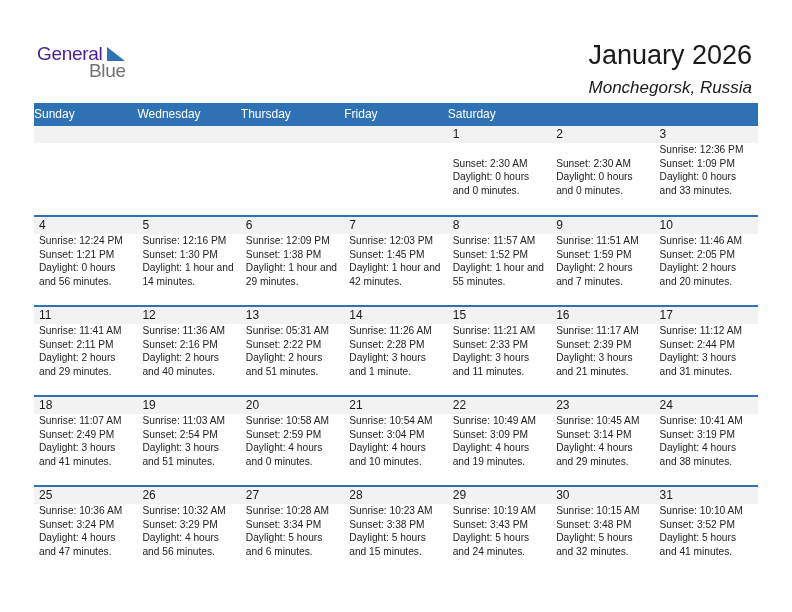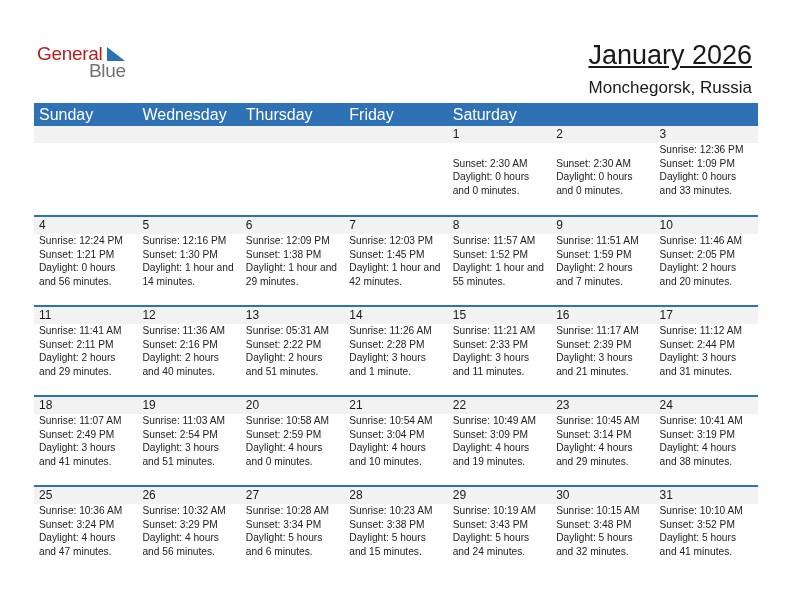--- a/index.html
+++ b/index.html
@@ -1,30 +1,30 @@
 <!DOCTYPE html>
 <html><head>
 <meta charset="utf-8">
 <style>
   * { margin: 0; padding: 0; box-sizing: border-box; }
   html, body { width: 792px; height: 612px; background: #ffffff; overflow: hidden; }
   body { font-family: "Liberation Sans", sans-serif; color: #222; position: relative; }
 
   .logo { position: absolute; left: 37px; top: 43px; width: 100px; height: 40px; }
-  .logo-general { position: absolute; left: 0; top: 0; font-size: 19px; color: #b91c1c; letter-spacing: -0.3px; }
+  .logo-general { position: absolute; left: 0; top: 0; font-size: 19px; color: #4c1d95; letter-spacing: -0.3px; }
   .logo-blue { position: absolute; left: 52px; top: 17px; font-size: 19px; color: #737373; letter-spacing: -0.3px; text-align: center; }
   .logo-tri { position: absolute; left: 70px; top: 4px; width: 0; height: 0;
     border-left: 18px solid transparent; border-bottom: 14px solid #2e72b5; transform: scaleX(-1); }
 
-  .title { position: absolute; right: 40px; top: 40px; font-size: 27px; color: #1a1a1a; text-align: right; text-decoration: underline; }
-  .subtitle { position: absolute; right: 40px; top: 78px; font-size: 17px; color: #1a1a1a; text-align: right; }
+  .title { position: absolute; right: 40px; top: 40px; font-size: 27px; color: #1a1a1a; text-align: right; }
+  .subtitle { position: absolute; right: 40px; top: 78px; font-size: 17px; color: #1a1a1a; text-align: right; font-style: italic; }
 
   .cal { position: absolute; left: 34px; top: 103px; width: 724px; }
   .head { display: grid; grid-template-columns: repeat(7, 1fr); background: #2e72b5; height: 23px; }
-  .head div { color: #ffffff; font-size: 16px; line-height: 23px; padding-left: 5px; }
+  .head div { color: #ffffff; font-size: 12px; line-height: 23px; }
 
   .week { position: relative; height: 90px; border-top: 2px solid #2e72b5; }
   .week.first { border-top: none; height: 89px; }
   .week .strip { position: absolute; left: 0; right: 0; top: 0; height: 17px; background: #f2f2f2; }
   .week .cells { position: relative; display: grid; grid-template-columns: repeat(7, 1fr); }
   .cell { padding-left: 5px; height: 88px; }
   .daynum { font-size: 12px; color: #1a1a1a; height: 17px; line-height: 17px; }
   .info { font-size: 10.2px; line-height: 13.6px; color: #222; }
   .info div { white-space: nowrap; }
 </style>

